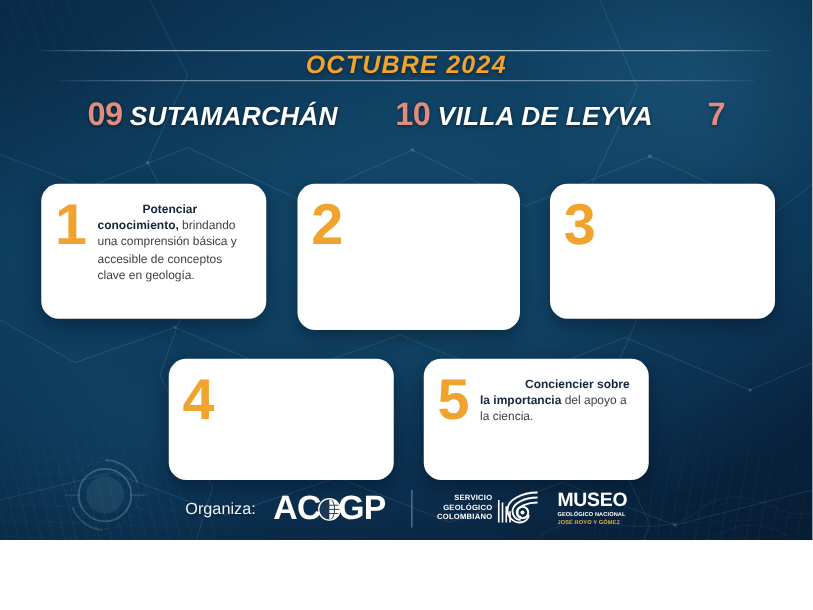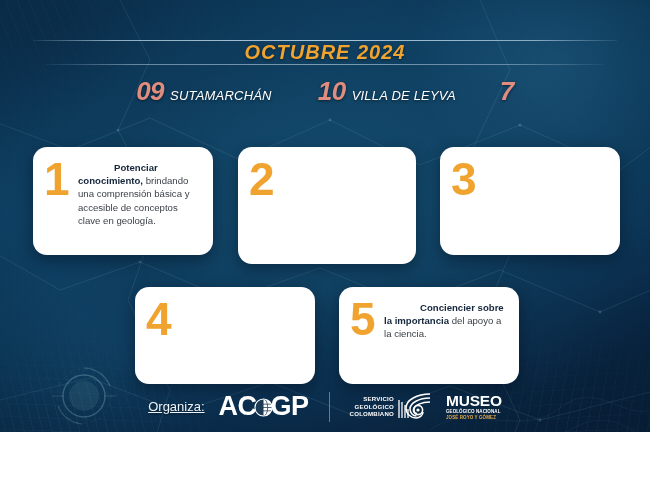--- a/index.html
+++ b/index.html
@@ -79,26 +79,26 @@
     text-shadow:0 1px 3px rgba(0,0,0,0.45);
   }
   .dates {
     position:absolute; left:0; top:76px; width:650px;
     display:flex; justify-content:center; align-items:baseline;
   }
   .date-item { display:flex; align-items:baseline; }
   .d1 { margin-right:46px; }
   .d2 { margin-right:44px; }
   .date-num {
-    font-size:26px; font-weight:bold; font-style:italic;
+    font-size:26px; font-weight:bold; 
     color:#e08c7e; letter-spacing:-0.5px;
     text-shadow:0 1px 3px rgba(0,0,0,0.5);
   }
   .date-name {
-    font-size:13px; font-weight:normal; font-style:italic;
+    font-size:21px; font-weight:bold; font-style:italic;
     color:#ffffff; letter-spacing:0.2px; margin-left:6px;
     text-shadow:0 1px 3px rgba(0,0,0,0.5);
   }
 
   
   .card {
     position:absolute; background:#ffffff; border-radius:14px;
     box-shadow:0 5px 16px rgba(0,10,25,0.42);
     display:flex; align-items:flex-start; padding:12px 12px 12px 11px;
   }
@@ -119,21 +119,20 @@
   .c5 { left:339px; top:287px; width:180px; height:97px; }
 
   
   .footer {
     position:absolute; left:0; bottom:10px; width:650px;
     display:flex; align-items:center; justify-content:center; gap:14px;
   }
   .organiza {
     font-size:13px; color:#eef4f9; font-weight:normal;
     text-shadow:0 1px 2px rgba(0,0,0,0.5);
-    text-decoration:underline;
   }
   .acggp {
     display:flex; align-items:center; font-size:27px; font-weight:bold;
     color:#ffffff; letter-spacing:-0.5px;
   }
   .acggp .globe {
     width:19px; height:19px; margin:0 -2px 0 -3px; position:relative; top:1px;
   }
   .divider-v {
     width:1px; height:30px; background:rgba(200,222,238,0.45); margin:0 6px;

